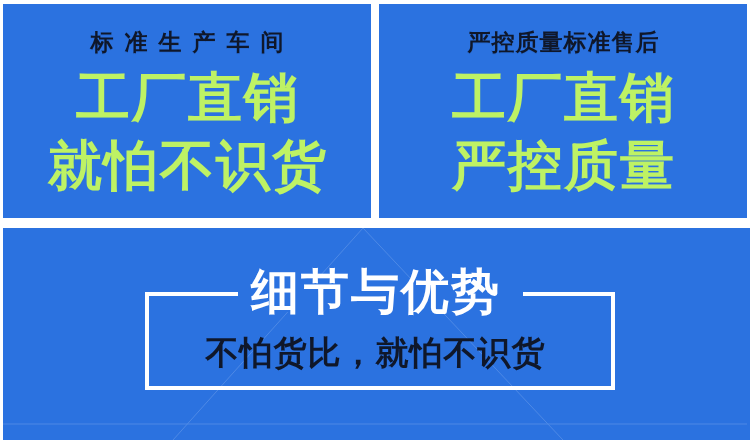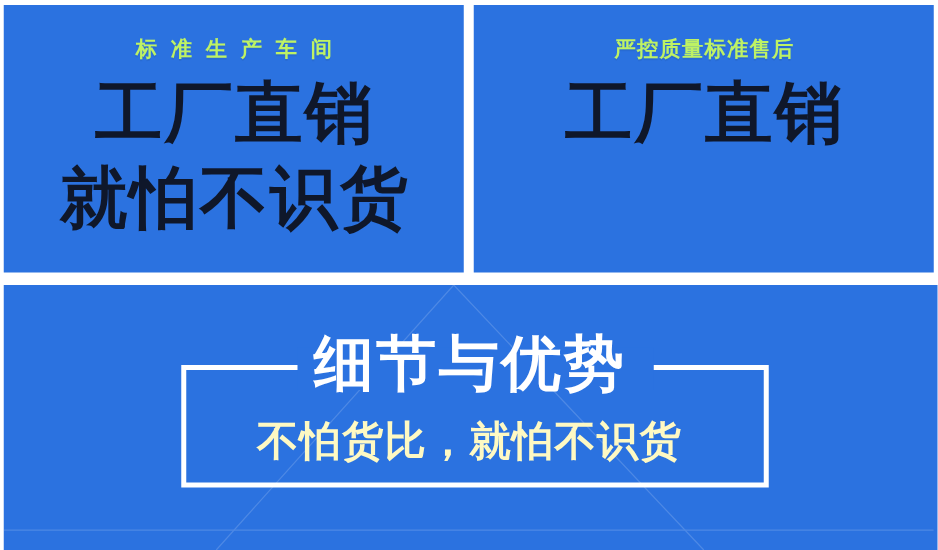--- a/index.html
+++ b/index.html
@@ -43,33 +43,33 @@
     flex-direction: column;
     align-items: center;
     justify-content: flex-start;
     box-sizing: border-box;
     overflow: hidden;
   }
   .panel-left  { margin-left: 3px; }
   .panel-right { margin-right: 3px; }
 
   .eyebrow {
-    color: #bef264;
+    color: #0f172a;
     font-weight: 700;
-    font-size: 17px;
+    font-size: 23px;
     line-height: 1;
     margin-top: 27px;
     white-space: nowrap;
     text-shadow: 0 1px 0 rgba(0,0,0,0.06);
   }
   .eyebrow-wide { letter-spacing: 11px; text-indent: 11px; }
   .eyebrow-tight { letter-spacing: 1px; text-indent: 1px; }
 
   .headline {
-    color: #0f172a;
+    color: #bef264;
     font-weight: 700;
     font-size: 54px;
     line-height: 1;
     white-space: nowrap;
     letter-spacing: 2px;
     text-indent: 2px;
   }
   .headline-1 { margin-top: 16px; }
   .headline-2 { margin-top: 14px; }
 
@@ -126,21 +126,21 @@
     text-indent: 2px;
     white-space: nowrap;
   }
 
   .bottom-subtitle {
     position: absolute;
     left: 0;
     top: 108px;
     width: 744px;
     text-align: center;
-    color: #fef9c3;
+    color: #0f172a;
     font-weight: 700;
     font-size: 33px;
     line-height: 1;
     letter-spacing: 1px;
     text-indent: 1px;
     white-space: nowrap;
   }
 </style>
 </head>
 <body>
@@ -151,20 +151,21 @@
 
     <div class="panel panel-left">
       <div class="eyebrow eyebrow-wide">标准生产车间</div>
       <div class="headline headline-1">工厂直销</div>
       <div class="headline headline-2">就怕不识货</div>
     </div>
 
     <div class="panel panel-right">
       <div class="eyebrow eyebrow-tight">严控质量标准售后</div>
       <div class="headline headline-1">工厂直销</div>
+      <div class="headline headline-2">严控质量</div>
     </div>
 
   </div>
 
   <div class="bottom-panel">
 
     <svg class="deco-lines" width="744" height="212" viewBox="0 0 744 212">
       <line x1="360" y1="0" x2="170" y2="212" stroke="#ffffff" stroke-width="1"></line>
       <line x1="360" y1="0" x2="560" y2="212" stroke="#ffffff" stroke-width="1"></line>
       <line x1="0" y1="196" x2="744" y2="196" stroke="#ffffff" stroke-width="1"></line>

